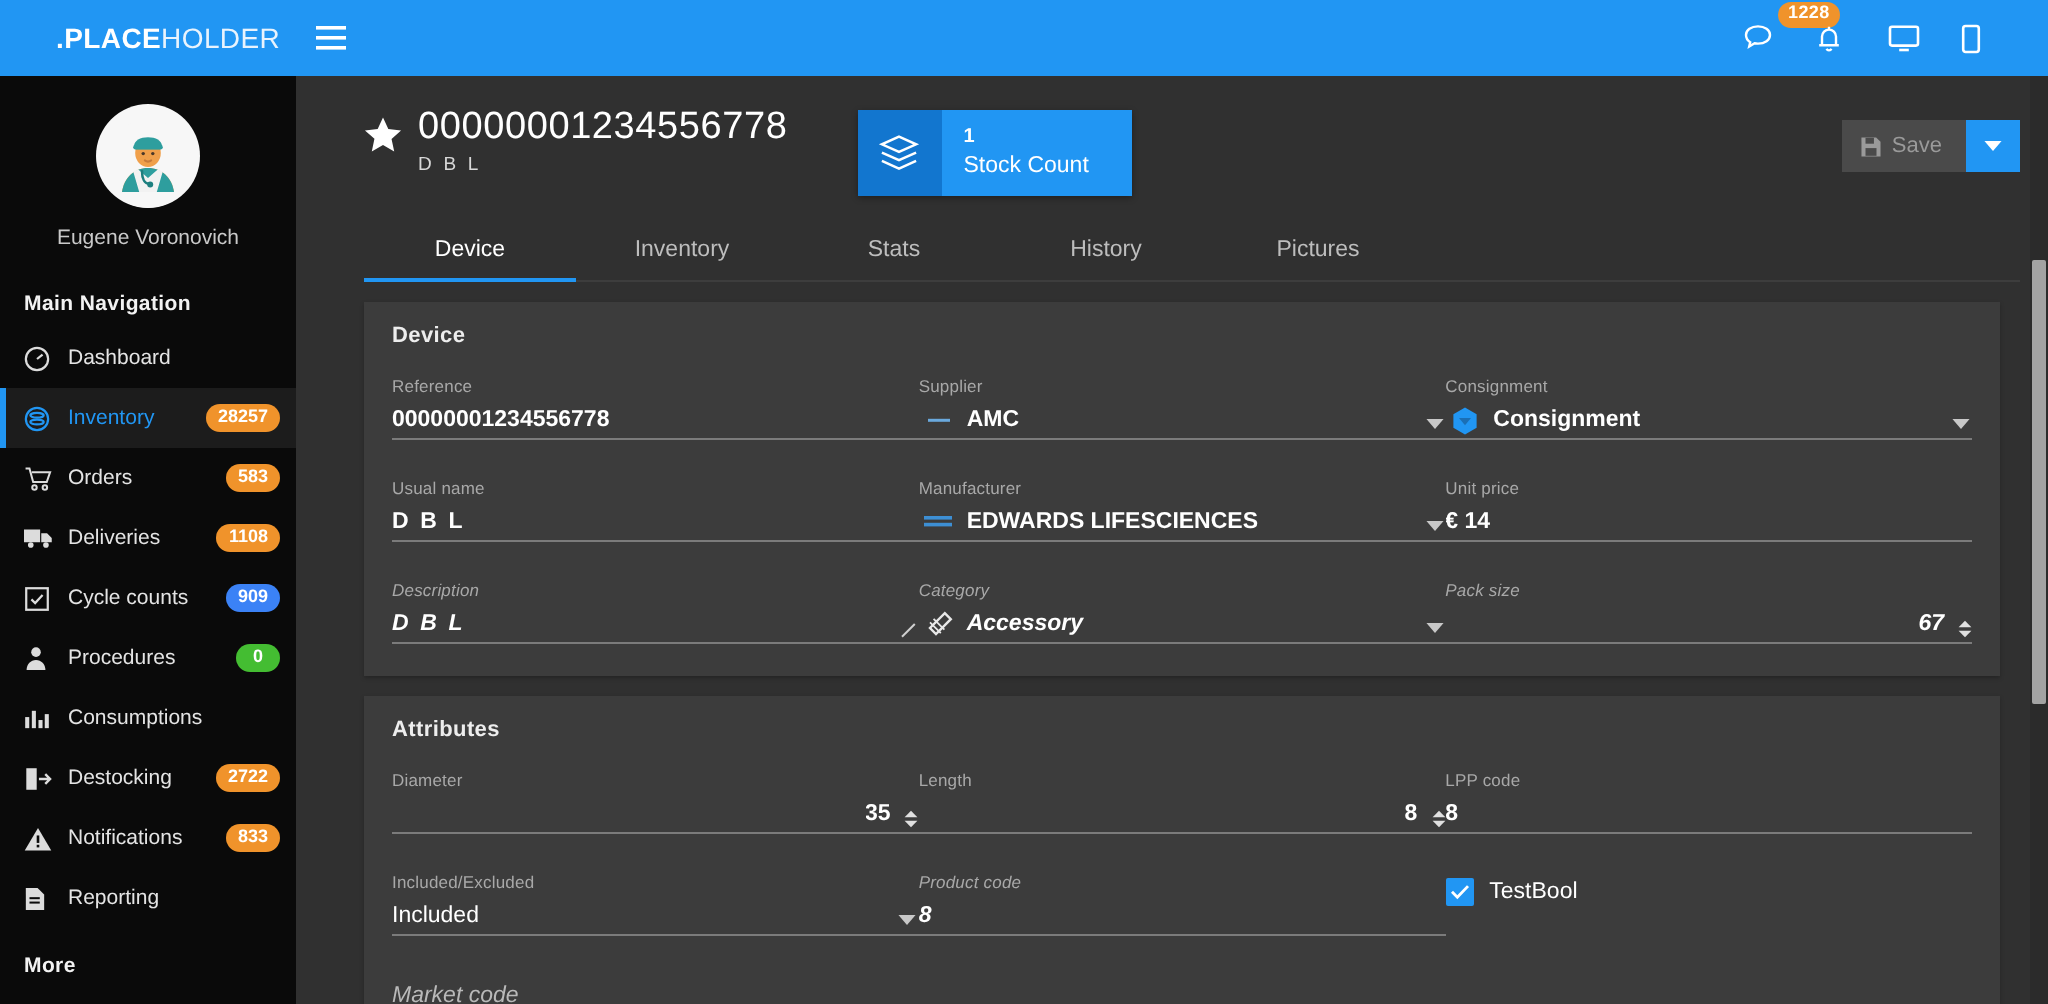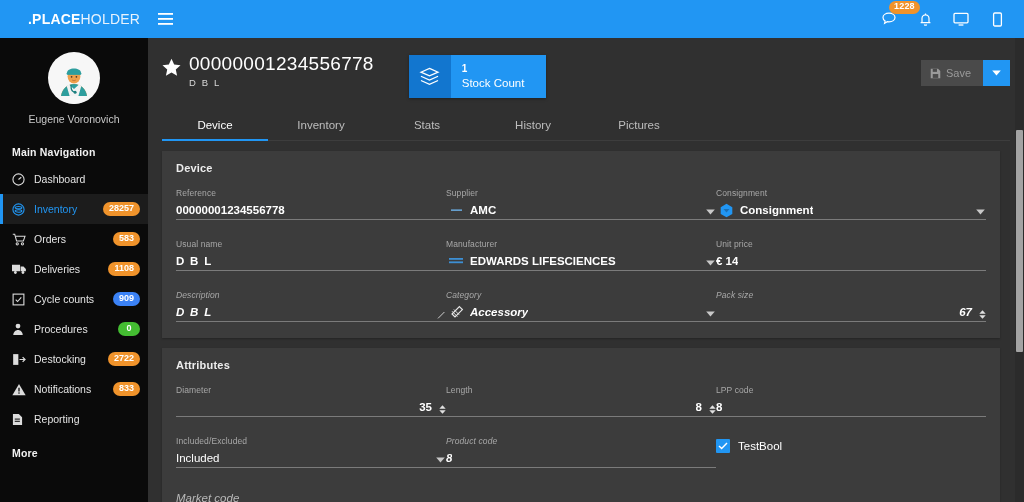--- a/index.html
+++ b/index.html
@@ -29,21 +29,21 @@
   .hamburger {
     width: 34px; height: 38px;
     display: flex; align-items: center; justify-content: center;
     color: #fff; cursor: pointer;
   }
   .hamburger svg { display: block; }
   .topbar-spacer { flex: 1; }
   .topbar-icons { display: flex; align-items: center; padding-right: 10px; gap: 2px; }
   .ticon {
     width: 34px; height: 38px; position: relative;
-    display: flex; align-items: center; justify-content: center;
+    display: flex; align-items: center; 
     color: #ffffff; cursor: pointer;
   }
   .ticon svg { display: block; }
   .msg-badge {
     position: absolute; top: 1px; left: 17px;
     background: #f0932b; color: #fff;
     font-size: 9px; font-weight: bold;
     border-radius: 8px; padding: 1px 5px 2px;
     line-height: 1.1; letter-spacing: .2px;
   }
@@ -103,20 +103,21 @@
   .badge.orange { background: #f0932b; }
   .badge.pink   { background: #3b82f6; }
   .badge.green  { background: #44bd32; }
 
   
   .main {
     flex: 1; min-width: 0;
     background: #303030;
     position: relative;
     overflow: hidden;
+    margin-left: 20px;
   }
   .main-scroll { position: absolute; inset: 0; overflow: hidden; }
 
   
   .page-head {
     display: flex; align-items: flex-start;
     padding: 14px 14px 0 14px;
   }
   .star-icon { color: #ffffff; margin: 6px 8px 0 0; }
   .star-icon svg { display: block; }
@@ -387,20 +388,31 @@
         <span class="nav-icon">
           <svg width="12" height="13" viewBox="0 0 13 14" fill="currentColor">
             <circle cx="6.5" cy="3.3" r="2.6"></circle>
               <path d="M1.4 13c0-3.1 2.3-5.4 5.1-5.4s5.1 2.3 5.1 5.4z"></path>
           </svg>
         </span>
         <span class="nav-label">Procedures</span>
         <span class="badge green">0</span>
       </div>
 
+      <div class="nav-item">
+        <span class="nav-icon">
+          <svg width="13" height="12" viewBox="0 0 14 13" fill="currentColor">
+            <rect x="0.6" y="6" width="2.2" height="6"></rect>
+              <rect x="4.2" y="2.6" width="2.2" height="9.4"></rect>
+            <rect x="7.8" y="7.6" width="2.2" height="4.4"></rect>
+              <rect x="11.2" y="4.4" width="2.2" height="7.6"></rect>
+          </svg>
+        </span>
+        <span class="nav-label">Consumptions</span>
+      </div>
 
       <div class="nav-item">
         <span class="nav-icon">
           <svg width="14" height="13" viewBox="0 0 15 14" fill="none" stroke="currentColor" stroke-width="1.3">
             <path d="M1.2 1.2h5.6v11.6H1.2z" fill="currentColor" stroke="none"></path>
               <path d="M8 7h6M11.4 4.4L14 7l-2.6 2.6"></path>
           </svg>
         </span>
         <span class="nav-label">Destocking</span>
         <span class="badge orange">2722</span>

